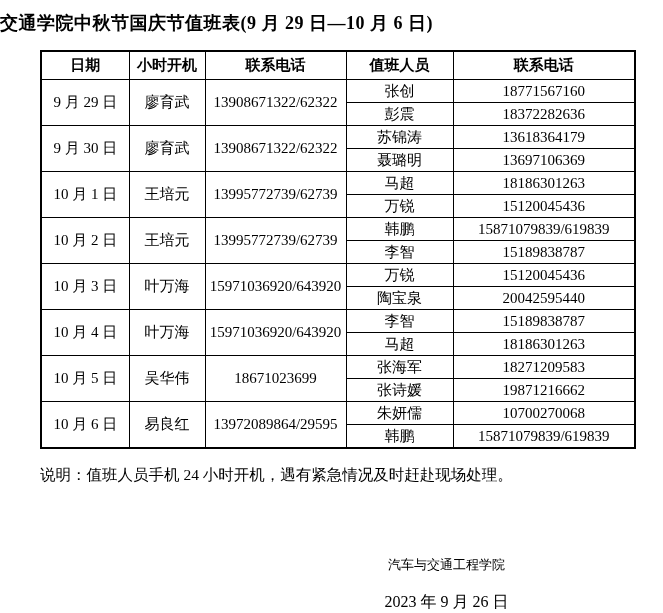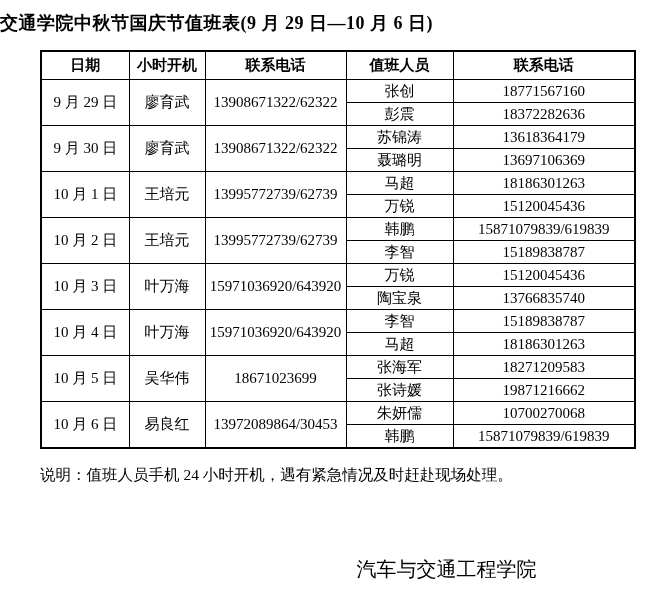--- a/index.html
+++ b/index.html
@@ -59,21 +59,21 @@
   .note {
     margin: 16px 4px 0 40px;
     font-size: 15.5px;
   }
   .footer {
     position: absolute;
     left: 230px;
     width: 433px;
     text-align: center;
   }
-  .footer-org  { top: 556px; font-size: 20px; }
+  .footer-org  { top: 556px; font-size: 13px; }
   .footer-date { top: 592px; font-size: 16px; }
 </style>
 </head>
 <body>
 
 <div class="page">
 
   <div class="title">交通学院中秋节国庆节值班表(9 月 29 日—10 月 6 日)</div>
 
   <table class="duty-table">
@@ -145,21 +145,21 @@
 
       <tr>
         <td rowspan="2">10 月 3 日</td>
         <td rowspan="2">叶万海</td>
         <td rowspan="2" class="num">15971036920/643920</td>
         <td>万锐</td>
         <td class="num">15120045436</td>
       </tr>
       <tr>
         <td>陶宝泉</td>
-        <td class="num">13766835740</td>
+        <td class="num">20042595440</td>
       </tr>
 
       <tr>
         <td rowspan="2">10 月 4 日</td>
         <td rowspan="2">叶万海</td>
         <td rowspan="2" class="num">15971036920/643920</td>
         <td>李智</td>
         <td class="num">15189838787</td>
       </tr>
       <tr>
@@ -175,28 +175,29 @@
         <td class="num">18271209583</td>
       </tr>
       <tr>
         <td>张诗媛</td>
         <td class="num">19871216662</td>
       </tr>
 
       <tr>
         <td rowspan="2">10 月 6 日</td>
         <td rowspan="2">易良红</td>
-        <td rowspan="2" class="num">13972089864/30453</td>
+        <td rowspan="2" class="num">13972089864/29595</td>
         <td>朱妍儒</td>
         <td class="num">10700270068</td>
       </tr>
       <tr>
         <td>韩鹏</td>
         <td class="num">15871079839/619839</td>
       </tr>
     </tbody>
   </table>
 
   <div class="note">说明：值班人员手机 24 小时开机，遇有紧急情况及时赶赴现场处理。</div>
 
   <div class="footer footer-org">汽车与交通工程学院</div>
+  <div class="footer footer-date">2023 年 9 月 26 日</div>
 
 </div>
 
 </body></html>

